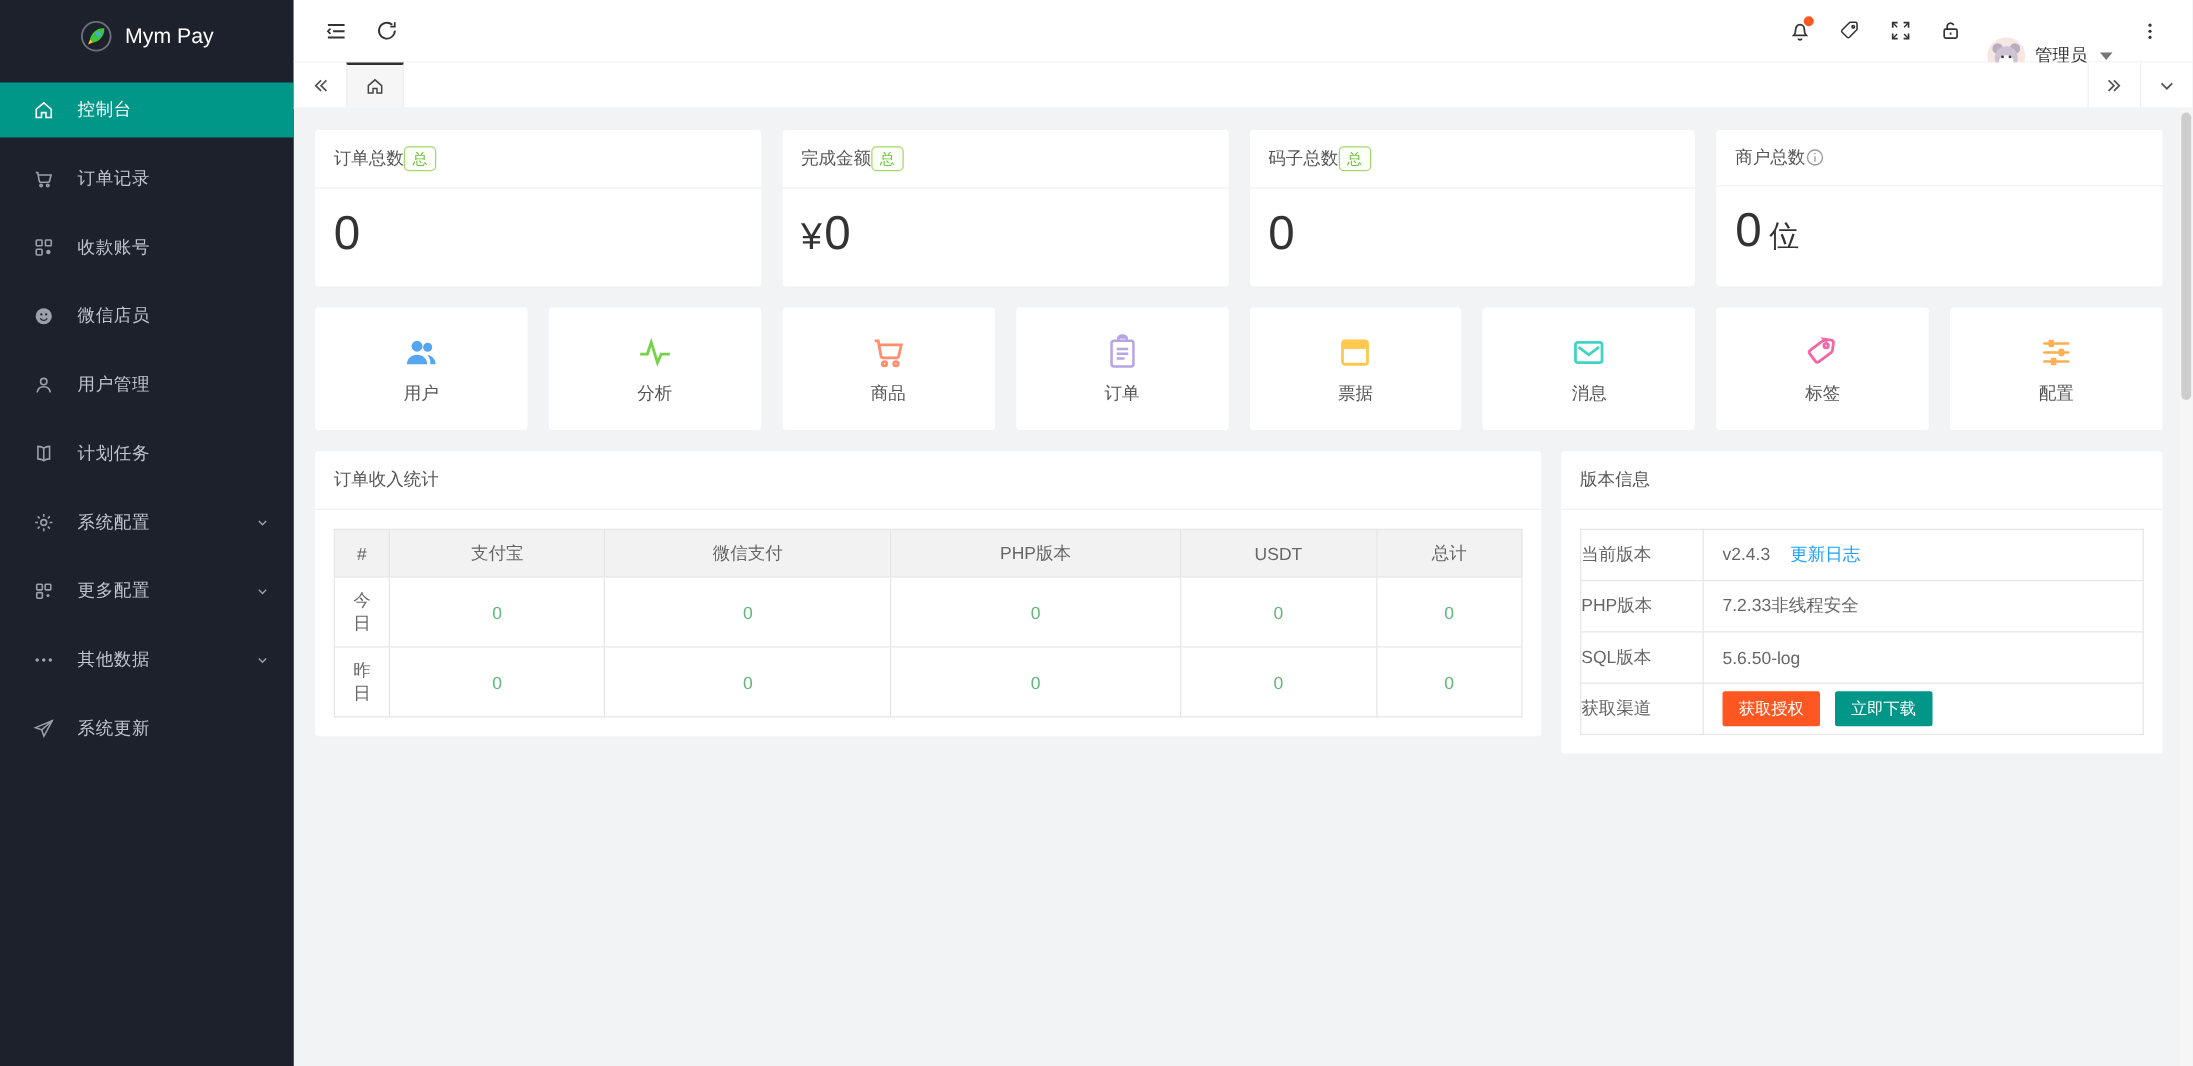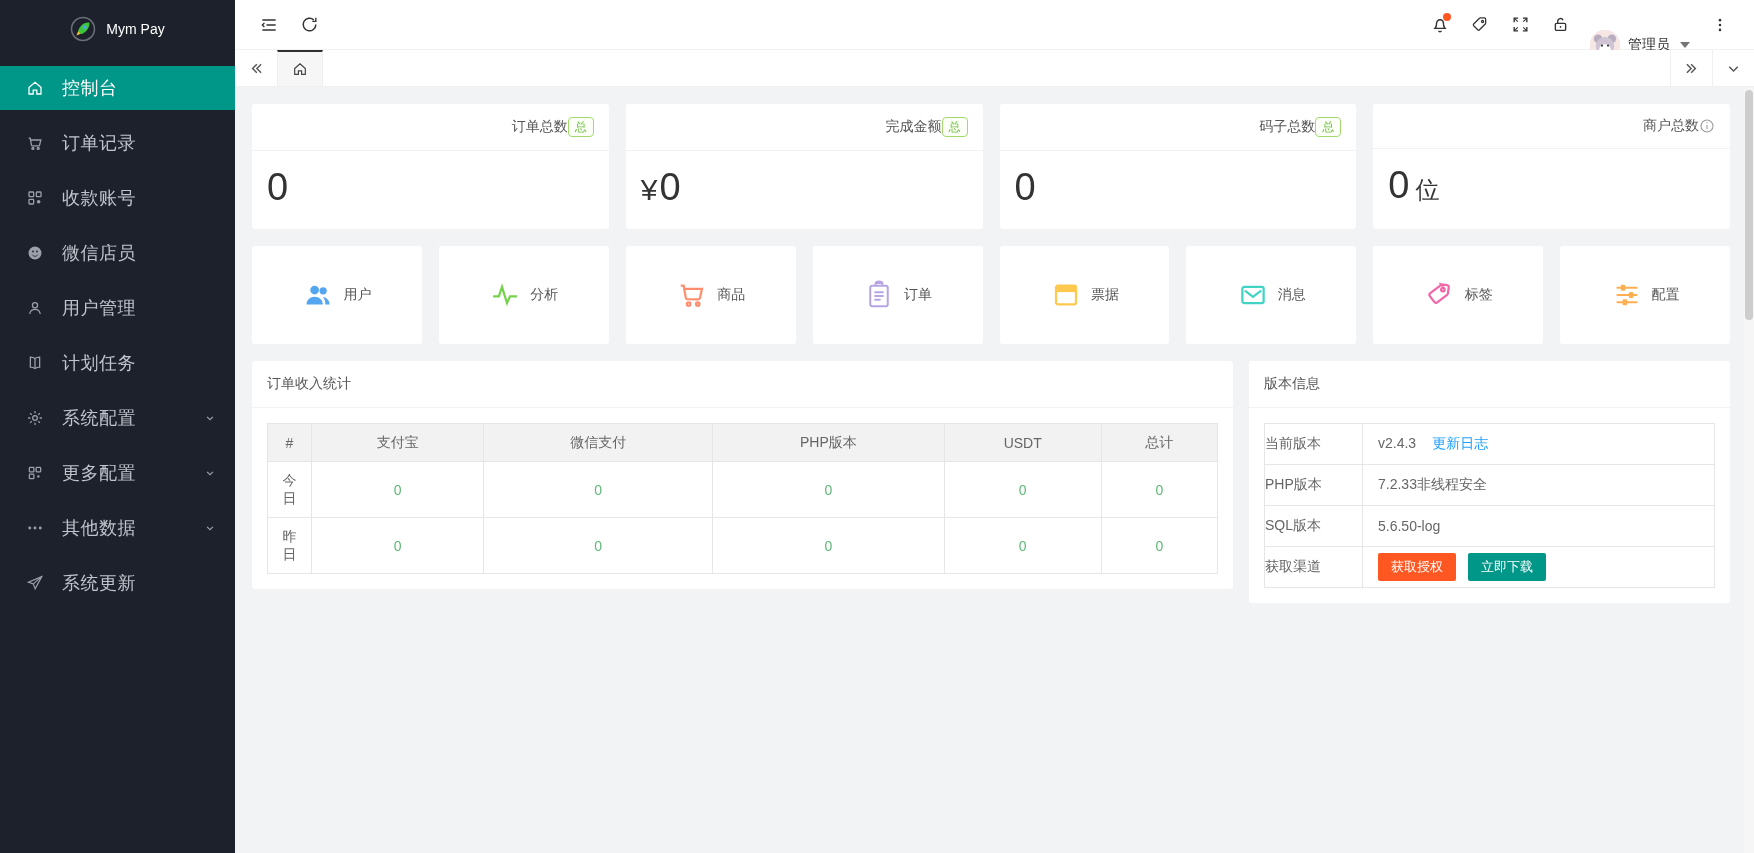--- a/index.html
+++ b/index.html
@@ -1,26 +1,26 @@
 <!DOCTYPE html>
 <html><head>
 <meta charset="utf-8">
 <style>
   * { margin:0; padding:0; box-sizing:border-box; }
   html,body { width:1754px; height:853px; overflow:hidden; }
   body { font-family:"Liberation Sans","DejaVu Sans",sans-serif; font-size:14px; color:#555; background:#f2f3f5; display:flex; }
 
   
   .sidebar { width:235px; min-width:235px; height:100%; background:#1d212c; display:flex; flex-direction:column; }
-  .logo { height:58px; display:flex; align-items:center; justify-content:center; gap:10px; color:#fff; font-size:14px;text-align:center; }
+  .logo { height:58px; display:flex; align-items:center; justify-content:center; gap:10px; color:#fff; font-size:17px;text-align:center; }
   .logo svg { display:block; }
   .menu { padding-top:8px; }
   .menu-item { height:44px; margin-bottom:11px; display:flex; align-items:center; padding:0 18px 0 26px; color:#c0c4cc; cursor:pointer; position:relative; }
   .menu-item .mi-icon { width:18px; height:18px; margin-right:18px; flex:none; color:#9ba0ab; display:flex; align-items:center; }
-  .menu-item .mi-label { flex:1; font-size:18px; letter-spacing:.5px; }
+  .menu-item .mi-label { flex:1; font-size:14px; letter-spacing:.5px; }
   .menu-item .mi-caret { width:14px; height:14px; color:#9ba0ab; }
   .menu-item.active { background:#009688; color:#fff; }
   .menu-item.active .mi-icon { color:#fff; }
 
   
   .main { flex:1; display:flex; flex-direction:column; height:100%; position:relative; }
 
   .topbar { height:50px; background:#fff; display:flex; align-items:center; padding:0 14px; border-bottom:1px solid #f2f2f2; }
   .tb-icon { width:40px; height:50px; display:flex; align-items:center; justify-content:center; color:#333; cursor:pointer; }
   .tb-right { margin-left:auto; display:flex; align-items:center; }
@@ -35,30 +35,30 @@
   .tab-home { width:46px; background:#f6f6f6; border-left:1px solid #eee; border-right:1px solid #eee; border-top:2px solid #2f2f2f; display:flex; align-items:center; justify-content:center; color:#444; cursor:pointer; }
   .tab-spacer { flex:1; }
   .tab-right { display:flex; }
   .tab-right .tab-nav { border-left:1px solid #f0f0f0; }
 
   .content { flex:1; padding:17px 24px 17px 17px; overflow:hidden; }
 
   
   .stats-row { display:flex; gap:17px; margin-bottom:17px; }
   .stat-card { flex:1; background:#fff; border-radius:3px; }
-  .stat-head { display:flex; align-items:center; justify-content:flex-end; padding:13px 15px; border-bottom:1px solid #f2f2f2; color:#555; }
+  .stat-head { display:flex; align-items:center; justify-content:flex-start; padding:13px 15px; border-bottom:1px solid #f2f2f2; color:#555; }
   .badge-rim { font-size:12px; color:#6fbf3f; border:1px solid #a3d96c; background:#fcfff7; border-radius:4px; padding:2px 6px; line-height:1.2; }
   .info-ic { color:#9a9a9a; display:flex; }
   .stat-value { padding:16px 15px 20px; font-size:38px; font-weight:400; color:#333; line-height:1.1; }
   .stat-value .pre { font-size:30px; margin-right:2px; }
   .stat-value .suf { font-size:24px; margin-left:6px; }
 
   
   .shortcut-row { display:flex; gap:17px; margin-bottom:17px; }
-  .sc-card { flex:1; background:#fff; border-radius:3px; height:98px; display:flex; flex-direction:row; align-items:center; justify-content:center; gap:9px; cursor:pointer; }
+  .sc-card { flex:1; background:#fff; border-radius:3px; height:98px; display:flex; flex-direction:column; align-items:center; justify-content:center; gap:9px; cursor:pointer; }
   .sc-card svg { display:block; }
   .sc-label { color:#555; font-size:14px; }
 
   
   .panels-row { display:flex; gap:16px; align-items:flex-start; }
   .panel { background:#fff; border-radius:3px; }
   .panel-left { flex:671; }
   .panel-right { flex:329; }
   .panel-head { padding:14px 15px; color:#555; border-bottom:1px solid #f2f2f2; font-size:14px; }
   .panel-body { padding:15px; }

